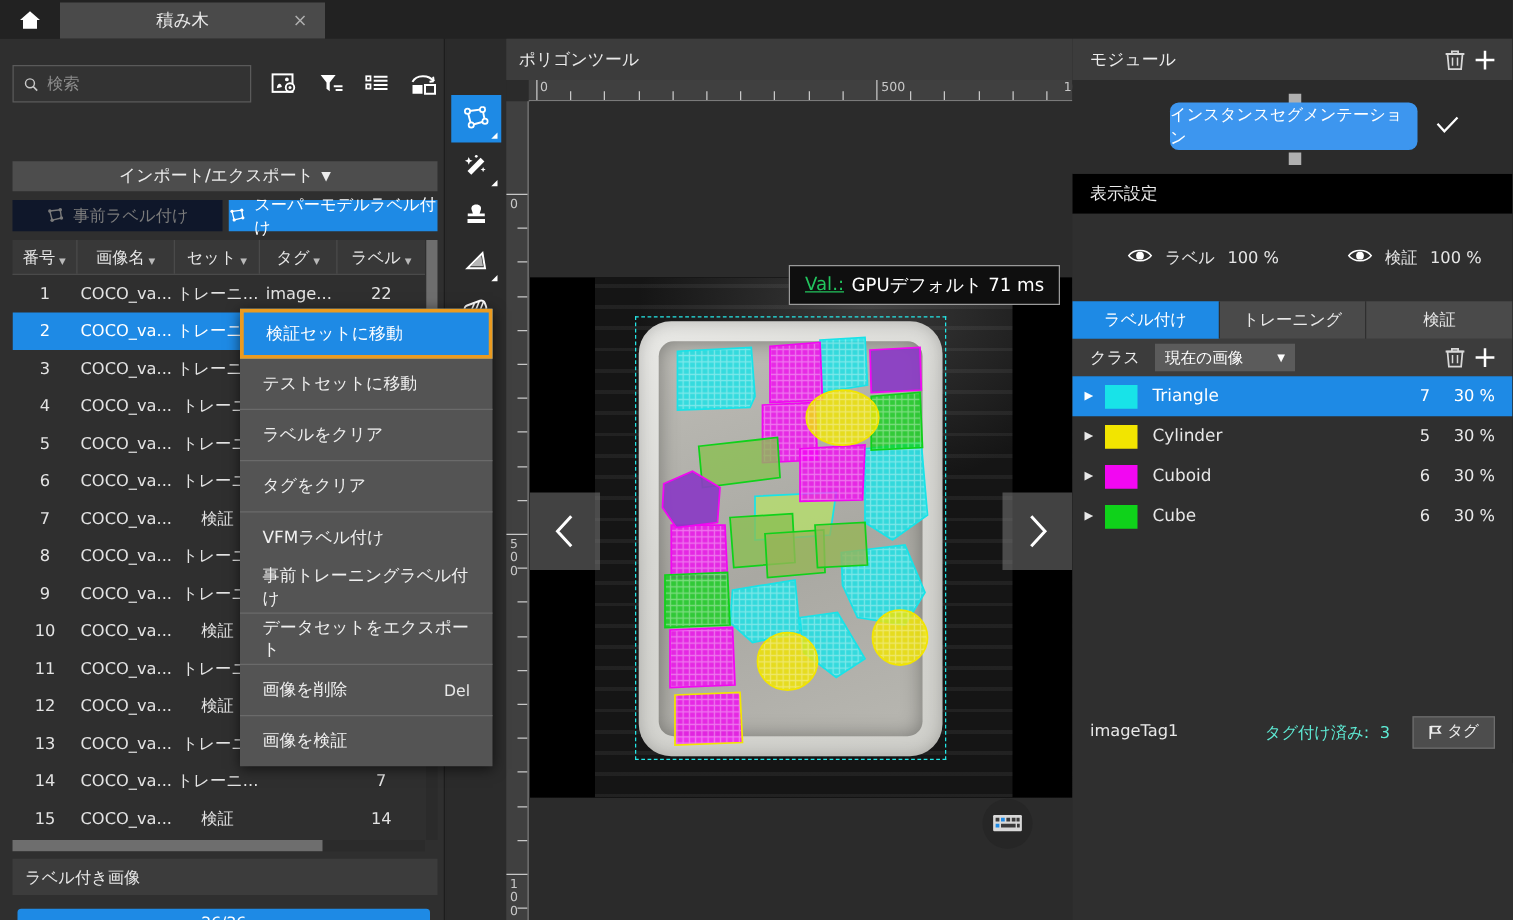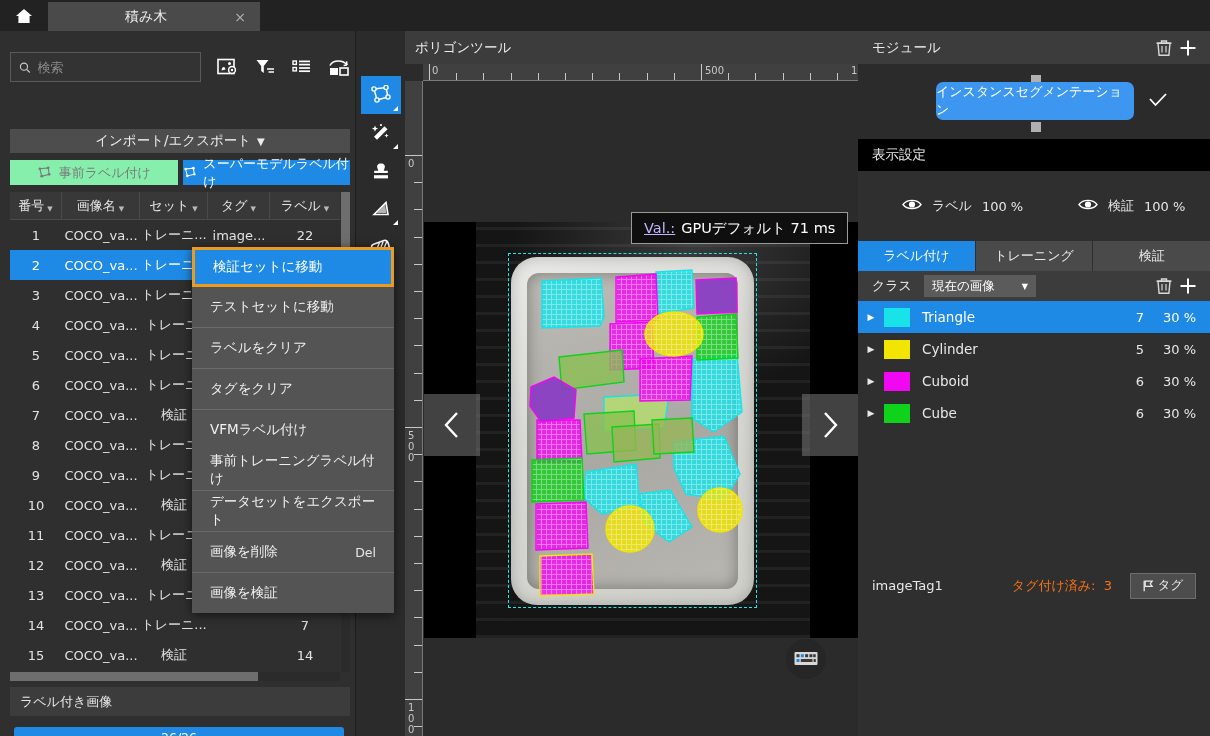--- a/index.html
+++ b/index.html
@@ -55,21 +55,21 @@
   .impexp {
     position: absolute; left: 10px; top: 98px; width: 340px; height: 24px;
     background: #4d4d4d; color: #ececec; font-size: 13.5px;
     display: flex; align-items: center; justify-content: center; gap: 6px; cursor: pointer;
   }
   .lblbtn-row { position: absolute; left: 10px; top: 129px; width: 340px; height: 25px; display: flex; gap: 5px; }
   .lblbtn {
     flex: 1; display: flex; align-items: center; justify-content: center; gap: 7px;
     font-size: 13px; cursor: pointer;
   }
-  .lblbtn.disabled { background: #86efac; color: #7b7b7b; }
+  .lblbtn.disabled { background: #0f172a; color: #7b7b7b; }
   .lblbtn.primary { background: #1e8ae5; color: #ffffff; }
 
   
   .tbl-head {
     position: absolute; left: 10px; top: 161px; width: 330px; height: 28px;
     display: flex; background: #383838; border-bottom: 1px solid #4a4a4a;
   }
   .th {
     display: flex; align-items: center; justify-content: center; gap: 3px;
     color: #e6e6e6; font-size: 13px; border-right: 1px solid #4a4a4a;
@@ -169,21 +169,21 @@
   }
   .nav-btn {
     position: absolute; width: 56px; height: 62px; background: rgba(120,120,120,0.55);
     display: flex; align-items: center; justify-content: center; cursor: pointer;
   }
   .tooltip-val {
     position: absolute; left: 207px; top: 131px; height: 32px;
     background: #0f0f0f; border: 1px solid #9a9a9a; color: #ffffff;
     display: flex; align-items: center; padding: 0 12px; font-size: 14.5px; gap: 6px;
   }
-  .tooltip-val .k { color: #c4b5fd; text-decoration: underline; }
+  .tooltip-val .k { color: #22c55e; text-decoration: underline; }
   .kbd-fab {
     position: absolute; left: 786px; top: 626px; width: 40px; height: 40px; border-radius: 50%;
     background: #262626; display: flex; align-items: center; justify-content: center; cursor: pointer;
   }
 
   
   .right-panel { position: absolute; left: 858px; top: 31px; width: 352px; height: 705px; background: #2f2f2f; }
   .panel-head {
     height: 33px; background: #3c3c3c; display: flex; align-items: center;
     padding: 0 10px 0 14px; color: #ececec; font-size: 13.5px;
@@ -231,21 +231,21 @@
   .cls-row.sel { background: #1e8ae5; color: #ffffff; }
   .cls-row .tri { width: 26px; display: flex; align-items: center; justify-content: center; font-size: 9px; }
   .cls-row .sw { width: 26px; height: 19px; margin-right: 12px; }
   .cls-row .nm { flex: 1; }
   .cls-row .cnt { width: 36px; text-align: right; font-size: 13px; }
   .cls-row .pct { width: 66px; text-align: right; padding-right: 14px; font-size: 13px; }
 
   .tag-row { height: 45px; display: flex; align-items: center; padding: 0 14px; }
   .tag-row .tn { font-size: 13px; color: #e8e8e8; }
   .tag-row .sp { flex: 1; }
-  .tag-row .tc { font-size: 13px; color: #f97316; margin-right: 18px; }
+  .tag-row .tc { font-size: 13px; color: #5eead4; margin-right: 18px; }
   .tag-btn {
     width: 66px; height: 26px; background: #4d4d4d; border: 1px solid #6d6d6d; color: #ececec;
     font-size: 12.5px; display: flex; align-items: center; justify-content: center; gap: 4px; cursor: pointer;
   }
 
   
   .ctx {
     position: absolute; left: 192px; top: 247px; width: 202px; background: #545454;
     box-shadow: 0 2px 10px rgba(0,0,0,0.6); z-index: 60;
   }

